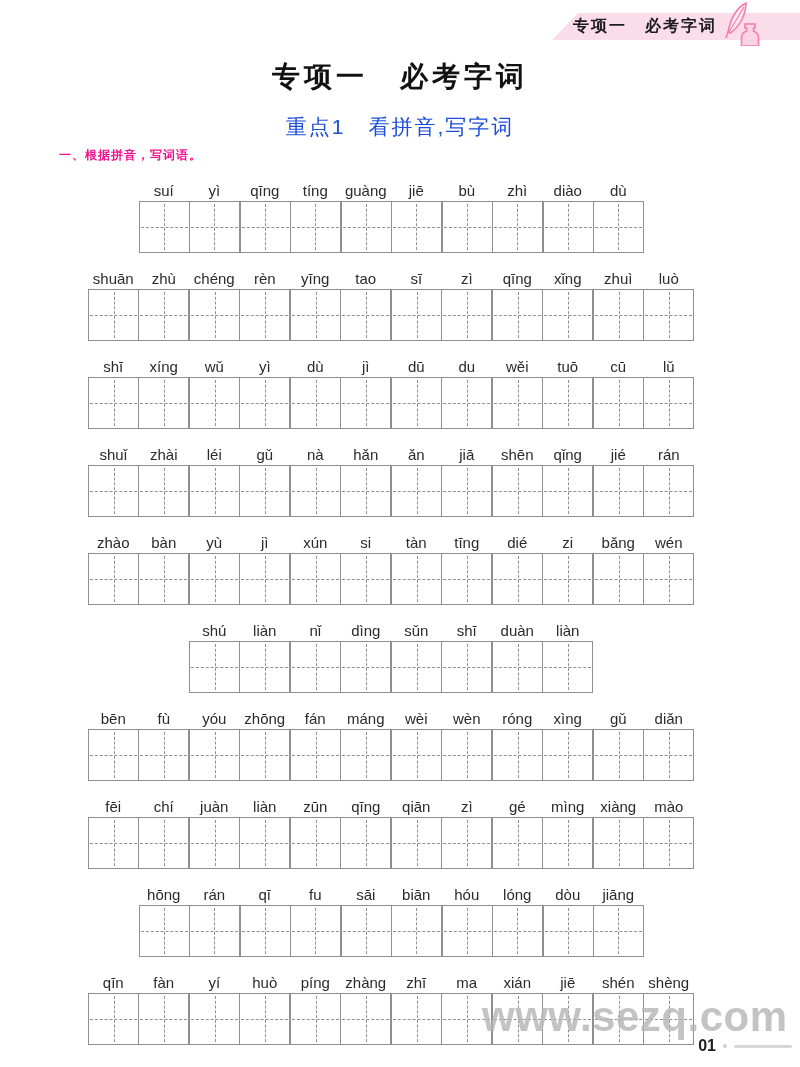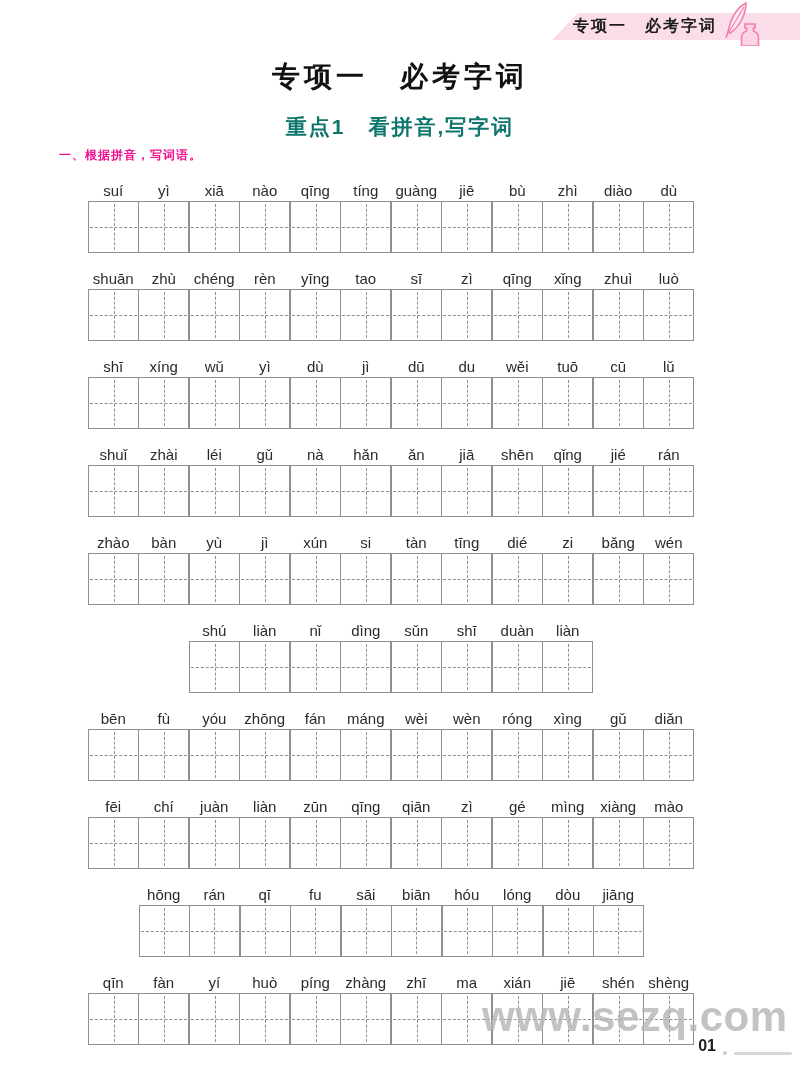--- a/index.html
+++ b/index.html
@@ -11,21 +11,21 @@
     background:#fbdce9; clip-path:polygon(26px 0,100% 0,100% 100%,0 100%);
     display:flex; align-items:center; justify-content:center; }
   .header-band .band-label { font-weight:bold; font-size:16px; color:#1c1c1c;
     letter-spacing:2px; padding-right:62px; }
   .header-icon { position:absolute; top:2px; right:34px; width:50px; height:44px; z-index:3; }
 
   
   .page-title { position:absolute; top:58px; left:0; width:100%; text-align:center;
     font-size:28px; font-weight:bold; color:#111; letter-spacing:4px; }
   .page-subtitle { position:absolute; top:113px; left:0; width:100%; text-align:center;
-    font-size:21px; font-weight:bold; color:#0f766e; letter-spacing:2px; }
+    font-size:21px; font-weight:normal; color:#1d4ed8; letter-spacing:2px; }
   .section-heading { position:absolute; top:147px; left:59px;
     font-size:12px; font-weight:bold; color:#f2108e; letter-spacing:1px; }
 
   
   .sheet { position:absolute; top:179px; left:60px; width:662px; }
   .wrow { display:flex; justify-content:center; margin-bottom:14px; }
   .group { width:101px; }
   .pinyin { display:flex; height:20px; align-items:flex-end; margin-bottom:2px; }
   .pinyin span { width:50%; text-align:center; font-size:15px; color:#2b2b2b; }
   .boxes { display:flex; height:52px; border:1.5px solid #8f8f8f; background:#fff; }
@@ -33,21 +33,21 @@
   .cell:last-child { border-right:none; }
   .cell::before { content:""; position:absolute; left:50%; top:2px; bottom:2px;
     border-left:1px dashed #8f8f8f; }
   .cell::after { content:""; position:absolute; top:50%; left:1px; right:1px;
     border-top:1px dashed #8f8f8f; }
 
   
   .watermark { position:absolute; left:482px; top:993px; z-index:5; pointer-events:none;
     font-size:42px; color:#b5b5b5; opacity:0.8; letter-spacing:0.5px;font-weight:bold; }
   .page-footer { position:absolute; right:8px; bottom:12px;
-    display:flex; align-items:flex-end; gap:7px;margin-top:44px; }
+    display:flex; align-items:center; gap:7px;margin-top:44px; }
   .page-num { font-size:16px; font-weight:bold; color:#222; }
   .footer-dot { width:4px; height:4px; border-radius:50%; background:#cfcfcf; }
   .footer-line { width:58px; height:3px; background:#d6d6d6; border-radius:2px; }
 </style>
 </head>
 <body>
 
 <div class="header-band">
   <span class="band-label">专项一　必考字词</span>
 </div>
@@ -68,30 +68,20 @@
     <div class="pinyin">
       <span>suí</span>
       <span>yì</span>
     </div>
     <div class="boxes">
       <div class="cell"></div>
       <div class="cell"></div>
     </div>
   </div>
 
-  <div class="group">
-    <div class="pinyin">
-      <span>xiā</span>
-      <span>nào</span>
-    </div>
-    <div class="boxes">
-      <div class="cell"></div>
-      <div class="cell"></div>
-    </div>
-  </div>
 
   <div class="group">
     <div class="pinyin">
       <span>qīng</span>
       <span>tíng</span>
     </div>
     <div class="boxes">
       <div class="cell"></div>
       <div class="cell"></div>
     </div>

